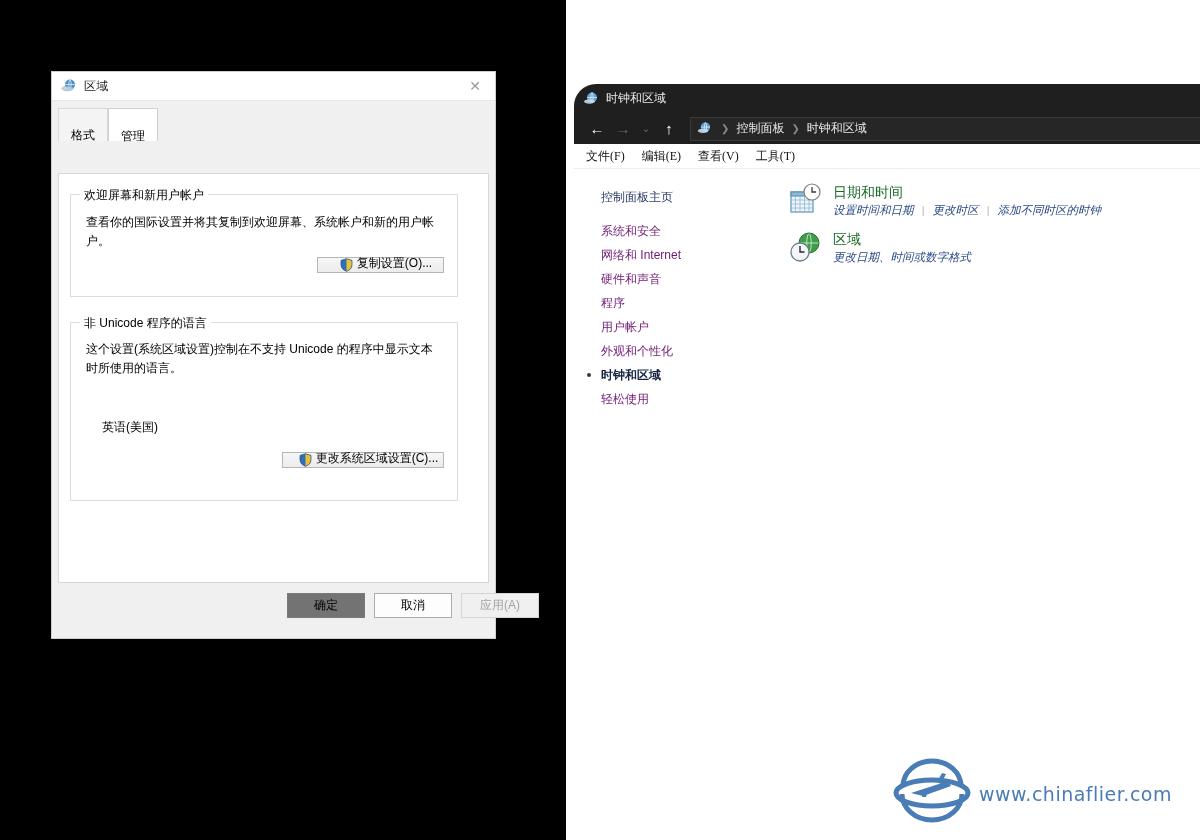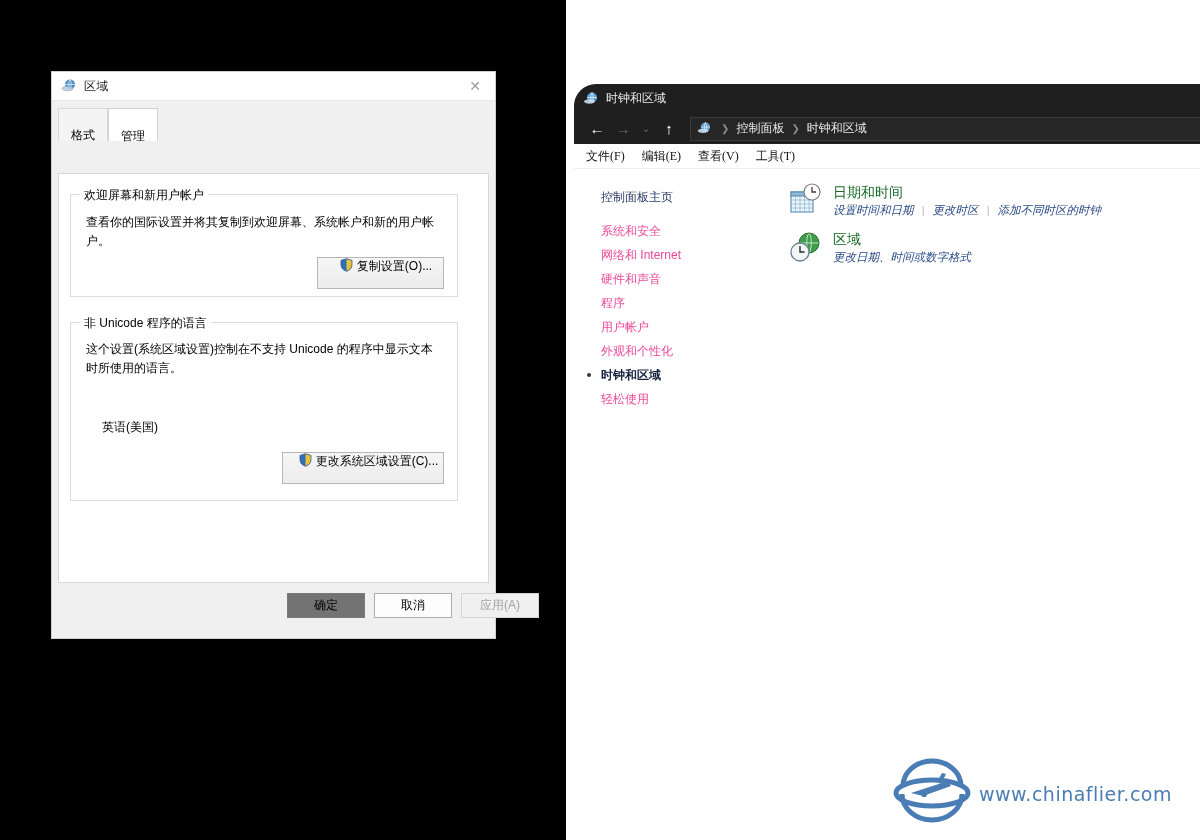--- a/index.html
+++ b/index.html
@@ -55,25 +55,25 @@
     position:absolute;border:1px solid #dcdcdc;
   }
   .groupbox-label{
     position:absolute;top:-8px;left:9px;background:#ffffff;
     padding:0 4px;font-size:12px;color:#000;white-space:nowrap;
   }
   .body-text{
     position:absolute;font-size:12px;color:#000;line-height:19px;
   }
   .winbtn{
-    position:absolute;height:32px;
+    position:absolute;height:16px;
     background:linear-gradient(#f6f6f6,#ececec);
     border:1px solid #b6b6b6;
     font-size:12px;color:#000;
-    display:flex;align-items:flex-start;justify-content:center;
+    display:flex;align-items:flex-end;justify-content:center;
     box-sizing:border-box;
     padding-left:11px;
   }
   .shield{
     width:13px;height:14px;margin-right:4px;flex:none;display:inline-block;
   }
   #dialog-buttons{
     position:absolute;left:0;right:0;bottom:0;height:55px;
     background:#f0f0f0;
   }
@@ -116,21 +116,21 @@
     height:24px;background:#ffffff;border-bottom:1px solid #ededed;
     display:flex;align-items:center;padding-left:12px;
     font-size:12px;color:#111;font-family:Liberation Serif, serif;
   }
   #cp-menubar span{margin-right:17px;}
   #cp-body{display:flex;height:100%;}
   #cp-sidebar{
     width:185px;padding-top:16px;box-sizing:border-box;flex:none;
   }
   .side-item{
-    font-size:12px;color:#ec4899;padding:5px 0 5px 27px;position:relative;
+    font-size:12px;color:#701a75;padding:5px 0 5px 27px;position:relative;
     line-height:14px;
   }
   .side-item.head{color:#2a3a66;margin-bottom:10px;}
   .side-item.current{color:#14233f;font-weight:bold;}
   .bullet{
     position:absolute;left:13px;top:10px;width:4px;height:4px;
     border-radius:50%;background:#3a3a3a;
   }
   #cp-main{flex:1;padding-top:14px;}
   .cat-row{display:flex;margin-bottom:12px;}

